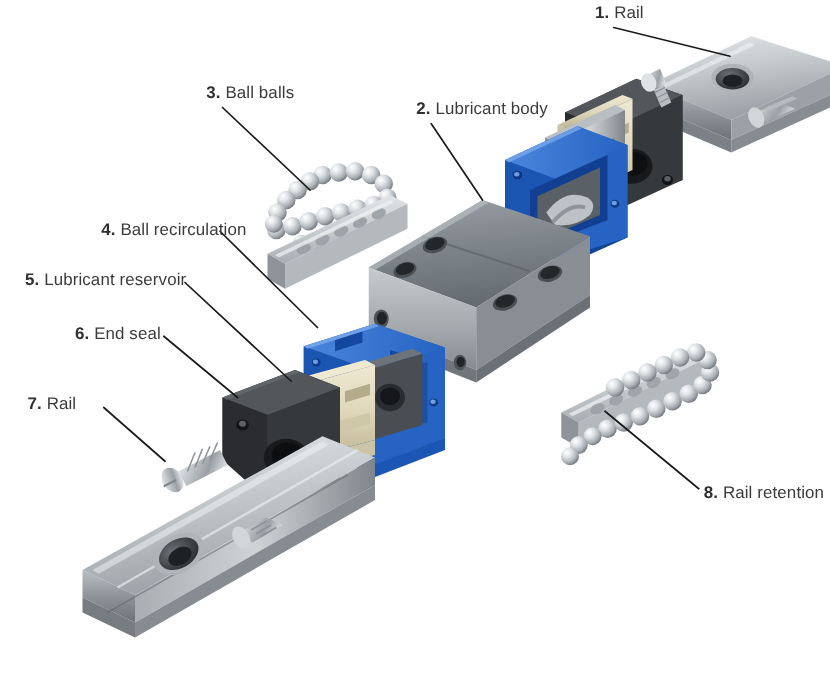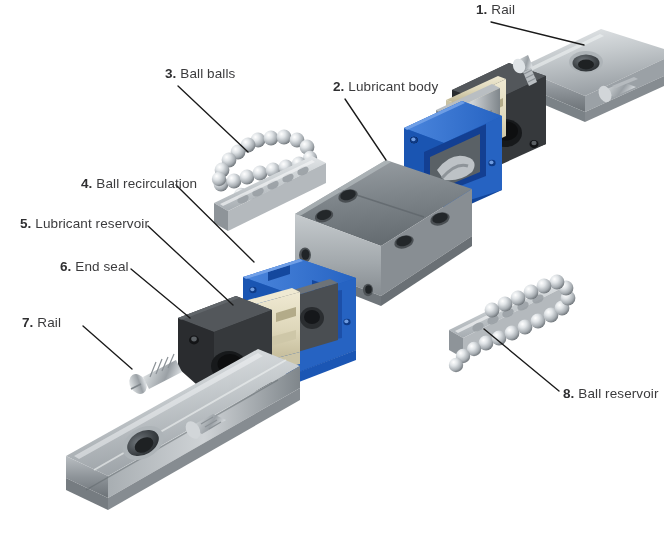--- a/index.html
+++ b/index.html
@@ -454,16 +454,16 @@
   </svg>
 
   <div id="labels">
       <div class="label" style="left: 476px; top: 3px;"><span class="num">1.</span> <span>Rail</span></div>
       <div class="label" style="left: 333px; top: 80px;"><span class="num">2.</span> <span>Lubricant body</span></div>
       <div class="label" style="left: 165px; top: 67px;"><span class="num">3.</span> <span>Ball balls</span></div>
       <div class="label" style="left: 53px; top: 177px; margin-left: 28px;"><span class="num">4.</span> <span>Ball recirculation</span></div>
       <div class="label" style="left: 20px; top: 217px; text-align: right;"><span class="num">5.</span> <span>Lubricant reservoir</span></div>
       <div class="label" style="left: 60px; top: 260px;"><span class="num">6.</span> <span>End seal</span></div>
       <div class="label" style="left: 22px; top: 316px;"><span class="num">7.</span> <span>Rail</span></div>
-      <div class="label" style="left: 563px; top: 387px;"><span class="num">8.</span> <span>Ball reservoir</span></div>
+      <div class="label" style="left: 563px; top: 387px;"><span class="num">8.</span> <span>Rail retention</span></div>
     </div>
 
 </div>
 
 </body></html>

